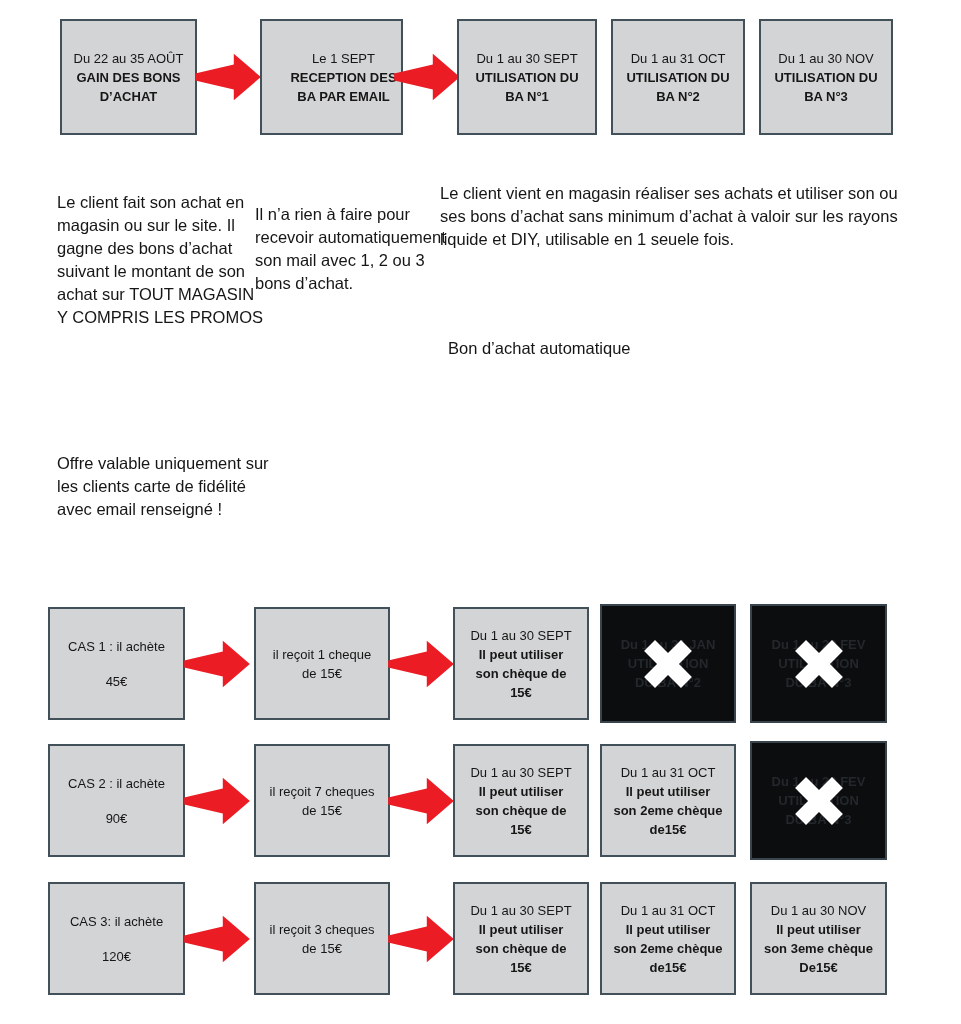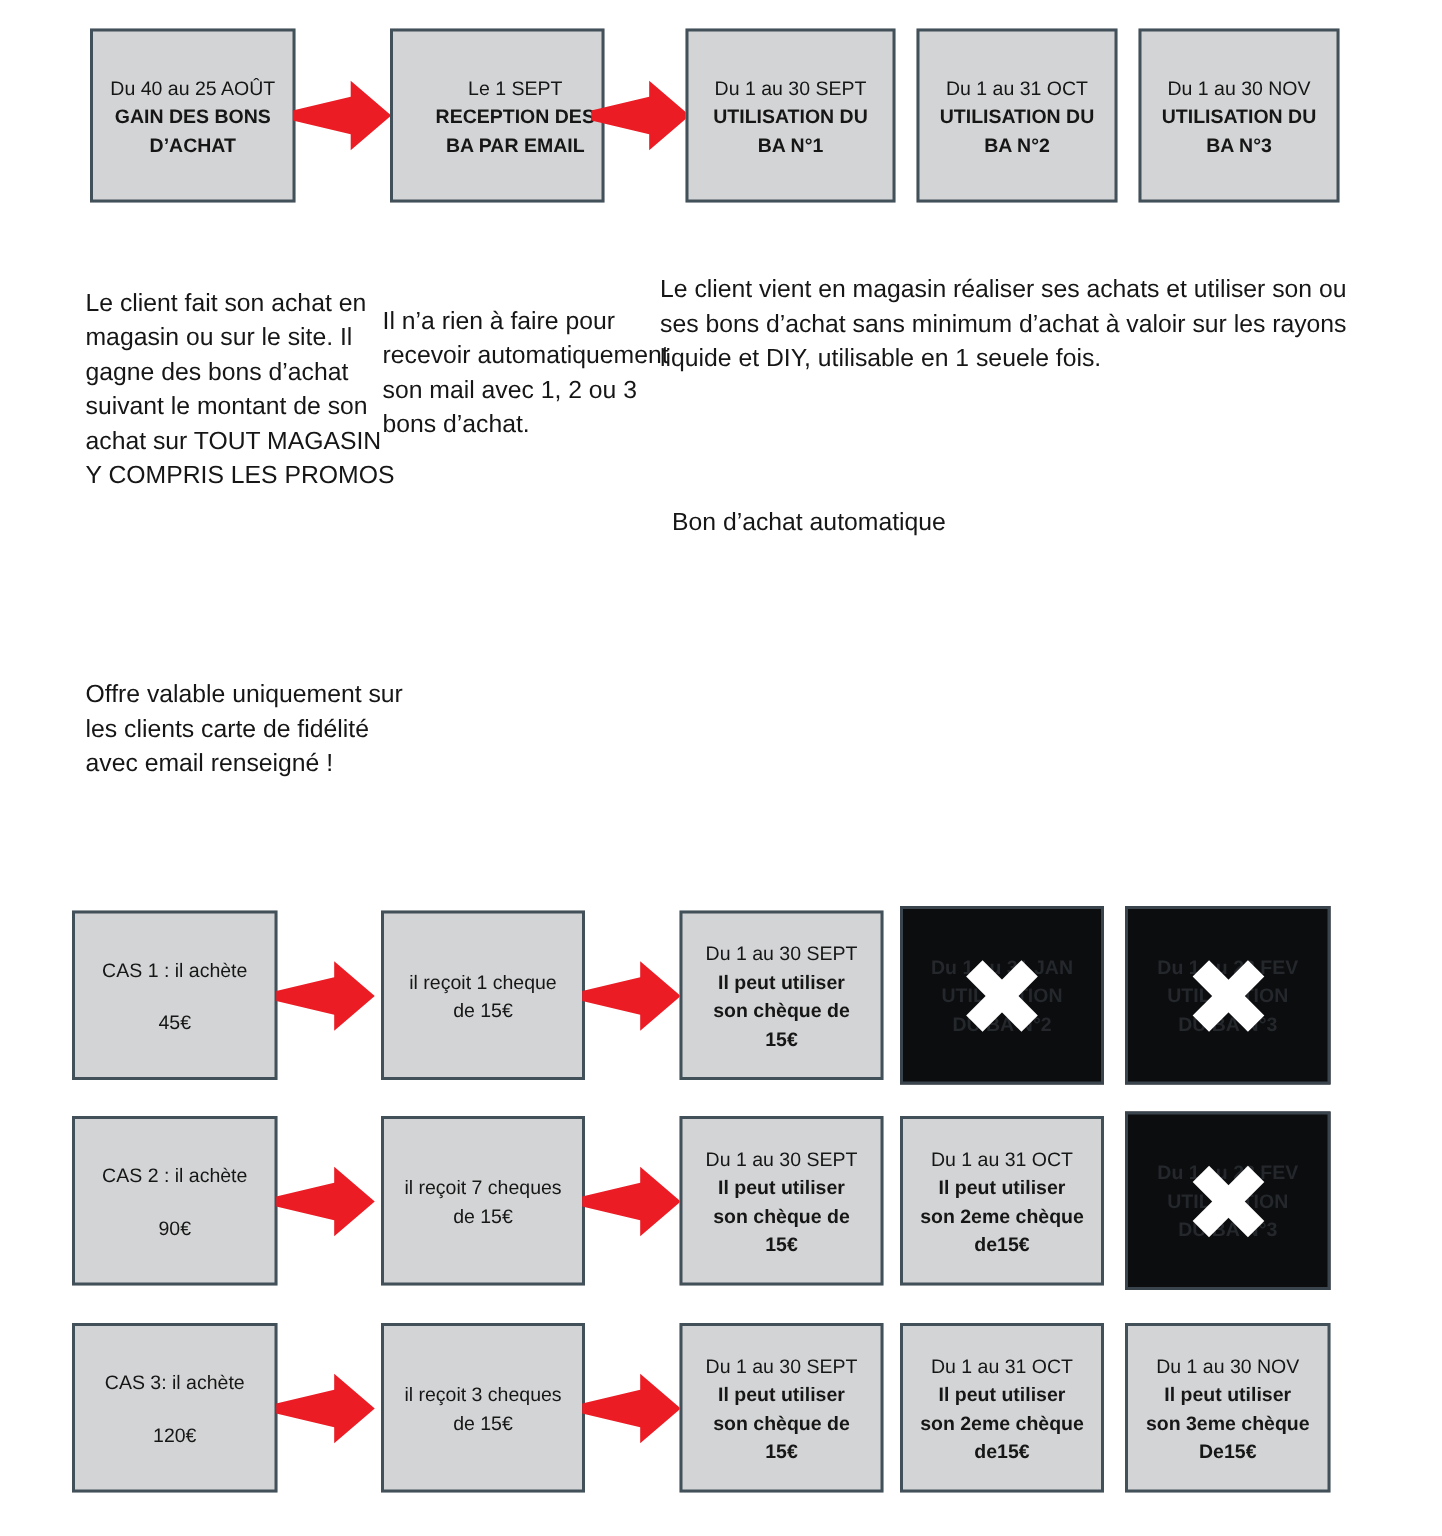--- a/index.html
+++ b/index.html
@@ -63,21 +63,21 @@
   .c4{left:600px;width:136px;}
   .c5{left:750px;width:137px;}
   .blocked.cb{height:119px;}
   .r1.blocked{top:604px;}
   .r2.blocked{top:741px;}
 </style>
 </head>
 <body>
 
 <div class="box tb tb1">
-  <div class="ln">Du 40 au 25 AOÛT</div>
+  <div class="ln">Du 22 au 35 AOÛT</div>
   <div class="ln b">GAIN DES BONS</div>
   <div class="ln b">D’ACHAT</div>
 </div>
 
 <div class="arrow ta ta1">
   <svg viewBox="0 0 68 58" fill="currentColor">
       <polygon points="0,25.5 40,16 40,5 68,29 40,53 40,42 0,32.5"></polygon>
     </svg>
 </div>
 

